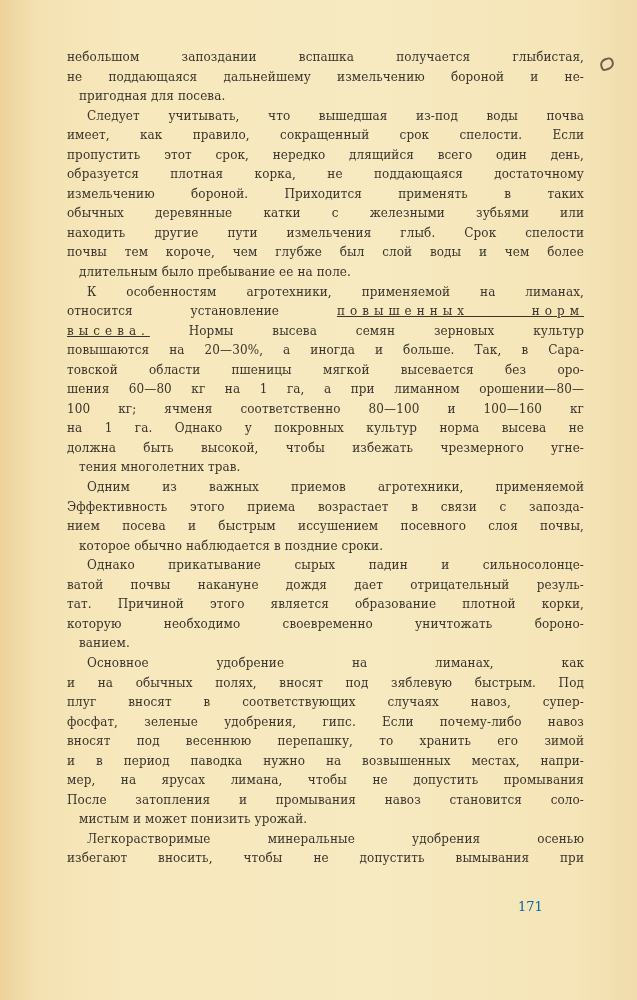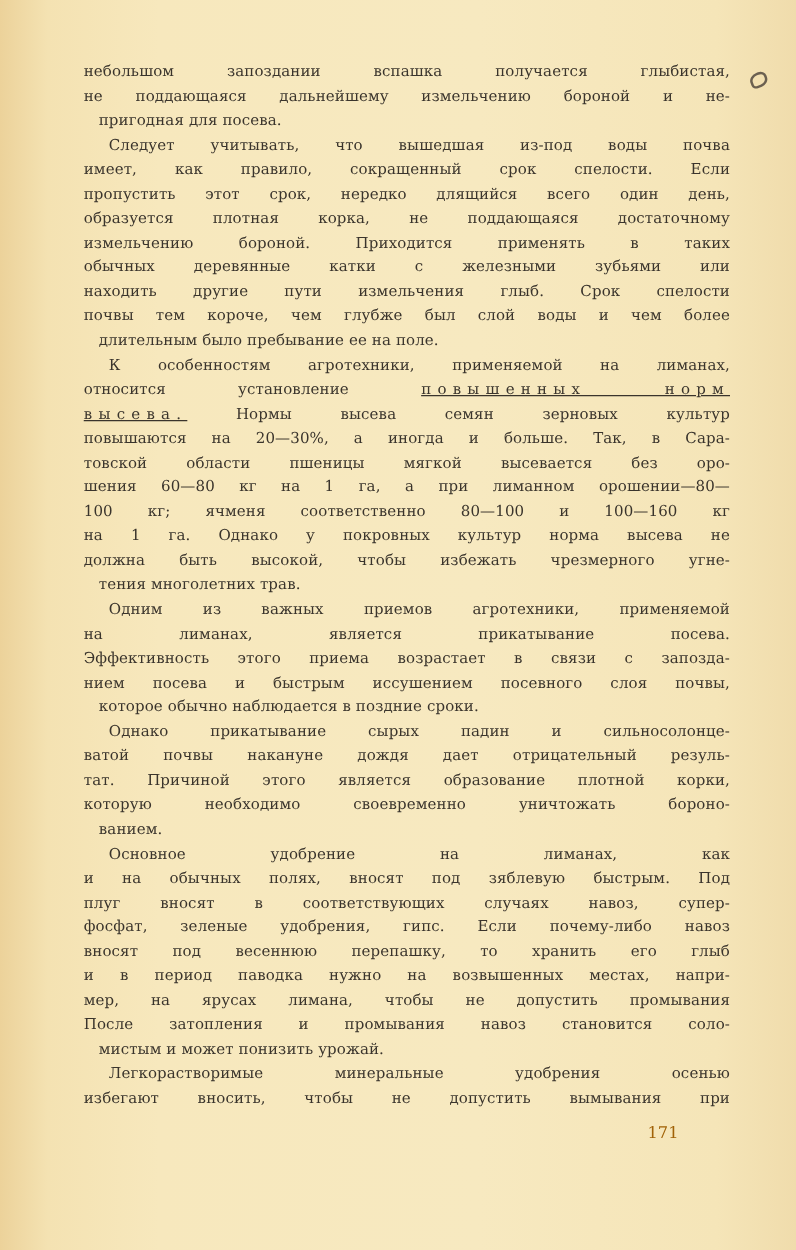--- a/index.html
+++ b/index.html
@@ -21,21 +21,21 @@
     }
     .line.last { text-align-last: left; margin-left: 12px; }
     .line.indent { padding-left: 20px; }
     .spaced { letter-spacing: 5px; text-decoration: underline; }
     .mark {
       position: absolute; left: 600px; top: 58px; width: 10px; height: 8px;
       border: 2px solid #6b6050; border-radius: 50% 40% 50% 30%;
       transform: rotate(-20deg);
     }
     .page-number {
-      position: absolute; left: 518px; top: 899px; font-size: 13px; color: #a16207;
+      position: absolute; left: 518px; top: 899px; font-size: 13px; color: #0369a1;
     }
   </style>
 </head>
 <body>
 
 <div class="mark"></div>
 
 <div class="page" id="page">
     <span class="line">небольшом запоздании вспашка получается глыбистая,</span>
     <span class="line">не поддающаяся дальнейшему измельчению бороной и не-</span>
@@ -53,34 +53,33 @@
     <span class="line">относится установление <span class="spaced">повышенных норм</span></span>
     <span class="line"><span class="spaced">высева.</span> Нормы высева семян зерновых культур</span>
     <span class="line">повышаются на 20—30%, а иногда и больше. Так, в Сара-</span>
     <span class="line">товской области пшеницы мягкой высевается без оро-</span>
     <span class="line">шения 60—80 кг на 1 га, а при лиманном орошении—80—</span>
     <span class="line">100 кг; ячменя соответственно 80—100 и 100—160 кг</span>
     <span class="line">на 1 га. Однако у покровных культур норма высева не</span>
     <span class="line">должна быть высокой, чтобы избежать чрезмерного угне-</span>
     <span class="line last">тения многолетних трав.</span>
     <span class="line indent">Одним из важных приемов агротехники, применяемой</span>
-    <span class="line">на лиманах, является прикатывание посева.</span>
     <span class="line">Эффективность этого приема возрастает в связи с запозда-</span>
     <span class="line">нием посева и быстрым иссушением посевного слоя почвы,</span>
     <span class="line last">которое обычно наблюдается в поздние сроки.</span>
     <span class="line indent">Однако прикатывание сырых падин и сильносолонце-</span>
     <span class="line">ватой почвы накануне дождя дает отрицательный резуль-</span>
     <span class="line">тат. Причиной этого является образование плотной корки,</span>
     <span class="line">которую необходимо своевременно уничтожать бороно-</span>
     <span class="line last">ванием.</span>
     <span class="line indent">Основное удобрение на лиманах, как</span>
     <span class="line">и на обычных полях, вносят под зяблевую быстрым. Под</span>
     <span class="line">плуг вносят в соответствующих случаях навоз, супер-</span>
     <span class="line">фосфат, зеленые удобрения, гипс. Если почему-либо навоз</span>
-    <span class="line">вносят под весеннюю перепашку, то хранить его глыб</span>
+    <span class="line">вносят под весеннюю перепашку, то хранить его зимой</span>
     <span class="line">и в период паводка нужно на возвышенных местах, напри-</span>
     <span class="line">мер, на ярусах лимана, чтобы не допустить промывания</span>
     <span class="line">После затопления и промывания навоз становится соло-</span>
     <span class="line last">мистым и может понизить урожай.</span>
     <span class="line indent">Легкорастворимые минеральные удобрения осенью</span>
     <span class="line">избегают вносить, чтобы не допустить вымывания при</span>
   </div>
 
 <div class="page-number">171</div>
 

